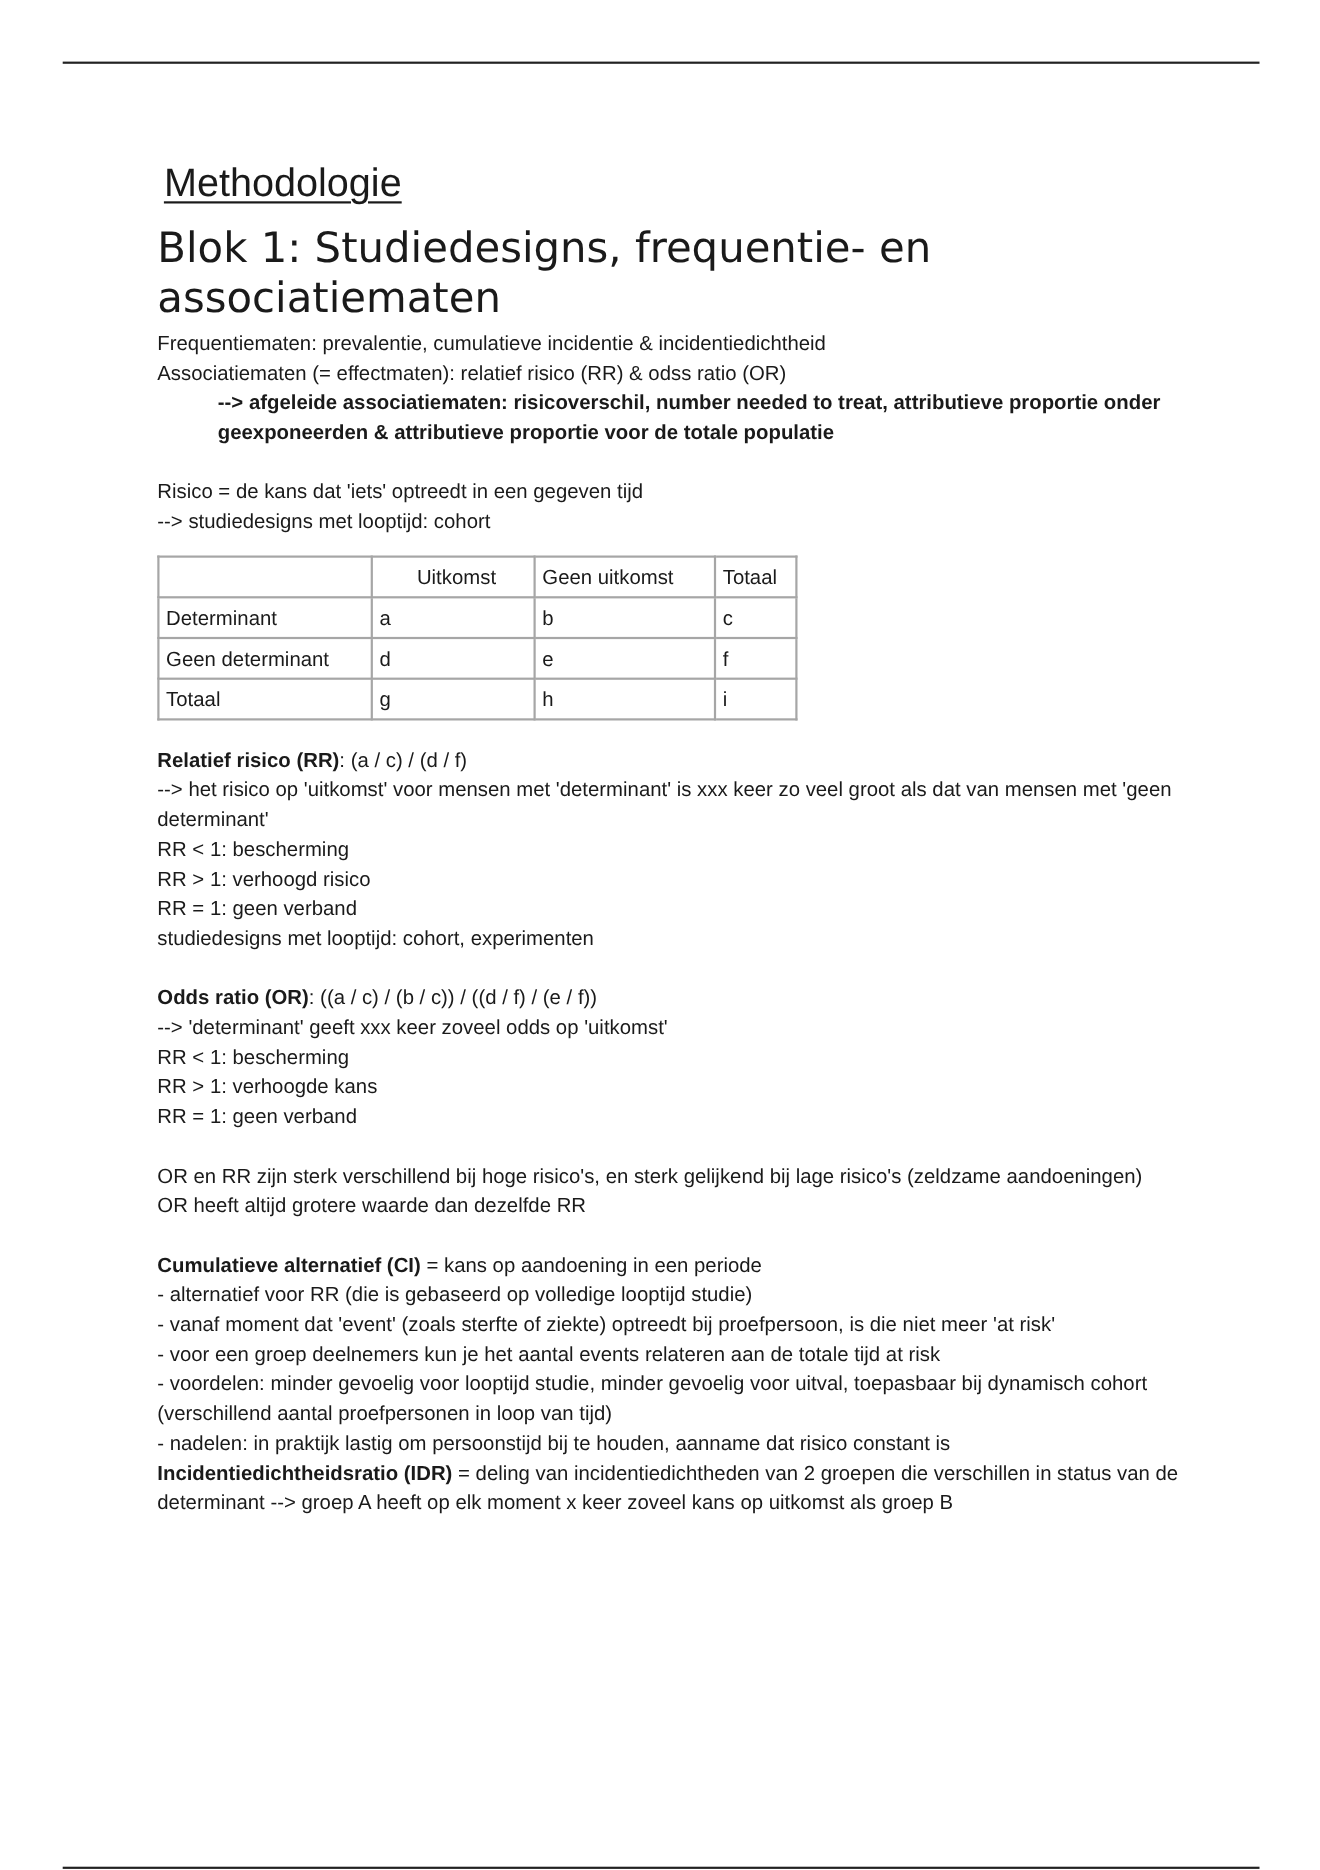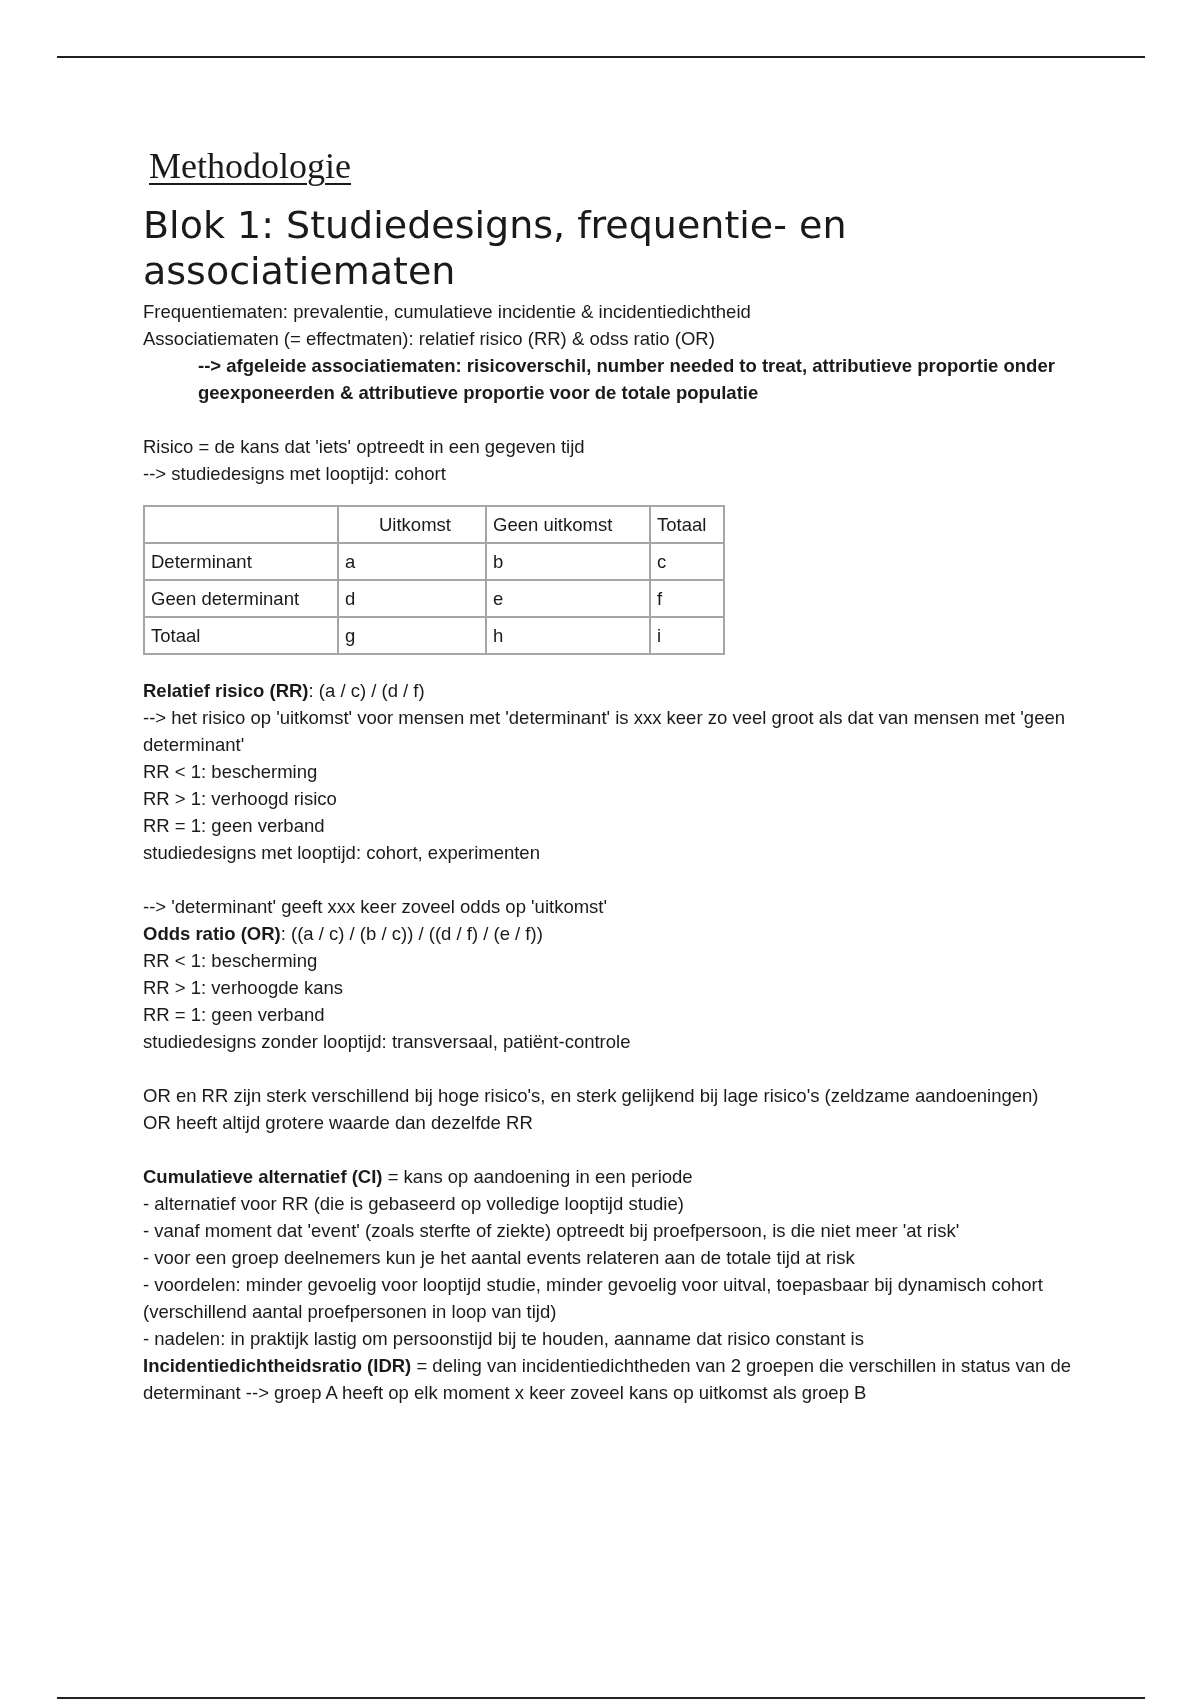--- a/index.html
+++ b/index.html
@@ -2,21 +2,21 @@
 <html><head>
 <meta charset="utf-8">
 <style>
   html, body { margin: 0; padding: 0; background: #ffffff; }
   body { width: 1200px; height: 1700px; position: relative; overflow: hidden;
          font-family: "Liberation Sans", "DejaVu Sans", sans-serif; color: #1a1a1a; }
   .rule { position: absolute; left: 57px; width: 1088px; height: 2px; background: #222; }
   .rule.top { top: 56px; }
   .rule.bottom { top: 1697px; }
   .content { position: absolute; left: 143px; top: 140px; width: 940px; }
-  .doc-title { font-family: Liberation Serif, serif; font-size: 36px; text-decoration: underline;
+  .doc-title { font-family: Liberation Sans, sans-serif; font-size: 36px; text-decoration: underline;
                text-underline-offset: 5px; text-decoration-thickness: 2px; margin: 0 0 0 6px; line-height: 52px; font-weight: normal; }
   .section-title { font-family: "DejaVu Sans", sans-serif; font-size: 38px; line-height: 46px;
                    margin: 10px 0 4px 0; font-weight: normal; }
   .p { font-size: 18.5px; line-height: 27px; margin: 0; }
   .indent { padding-left: 55px; font-weight: bold; }
   .gap { height: 27px; }
   .b { font-weight: bold; }
   table.ct { border-collapse: collapse; margin: 18px 0 22px 0; font-size: 18.5px; }
   table.ct td { border: 2px solid #a6a6a6; padding: 4px 6px; height: 27px; vertical-align: middle; }
   table.ct td.c0 { width: 180px; }
@@ -70,26 +70,25 @@
     </table>
 
   <p class="p"><span class="b">Relatief risico (RR)</span><span>: (a / c) / (d / f)</span></p>
   <p class="p">--&gt; het risico op 'uitkomst' voor mensen met 'determinant' is xxx keer zo veel groot als dat van mensen met 'geen determinant'</p>
   <p class="p">RR &lt; 1: bescherming</p>
   <p class="p">RR &gt; 1: verhoogd risico</p>
   <p class="p">RR = 1: geen verband</p>
   <p class="p">studiedesigns met looptijd: cohort, experimenten</p>
   <div class="gap"></div>
 
+  <p class="p"><span class="b">Odds ratio (OR)</span><span>: ((a / c) / (b / c)) / ((d / f) / (e / f))</span></p>
   <p class="p">--&gt; 'determinant' geeft xxx keer zoveel odds op 'uitkomst'</p>
-  <p class="p"><span class="b">Odds ratio (OR)</span><span>: ((a / c) / (b / c)) / ((d / f) / (e / f))</span></p>
   <p class="p">RR &lt; 1: bescherming</p>
   <p class="p">RR &gt; 1: verhoogde kans</p>
   <p class="p">RR = 1: geen verband</p>
-  <p class="p">studiedesigns zonder looptijd: transversaal, patiënt-controle</p>
   <div class="gap"></div>
 
   <p class="p">OR en RR zijn sterk verschillend bij hoge risico's, en sterk gelijkend bij lage risico's (zeldzame aandoeningen)</p>
   <p class="p">OR heeft altijd grotere waarde dan dezelfde RR</p>
   <div class="gap"></div>
 
   <p class="p"><span class="b">Cumulatieve alternatief (CI)</span><span> = kans op aandoening in een periode</span></p>
   <p class="p">- alternatief voor RR (die is gebaseerd op volledige looptijd studie)</p>
   <p class="p">- vanaf moment dat 'event' (zoals sterfte of ziekte) optreedt bij proefpersoon, is die niet meer 'at risk'</p>
   <p class="p">- voor een groep deelnemers kun je het aantal events relateren aan de totale tijd at risk</p>

